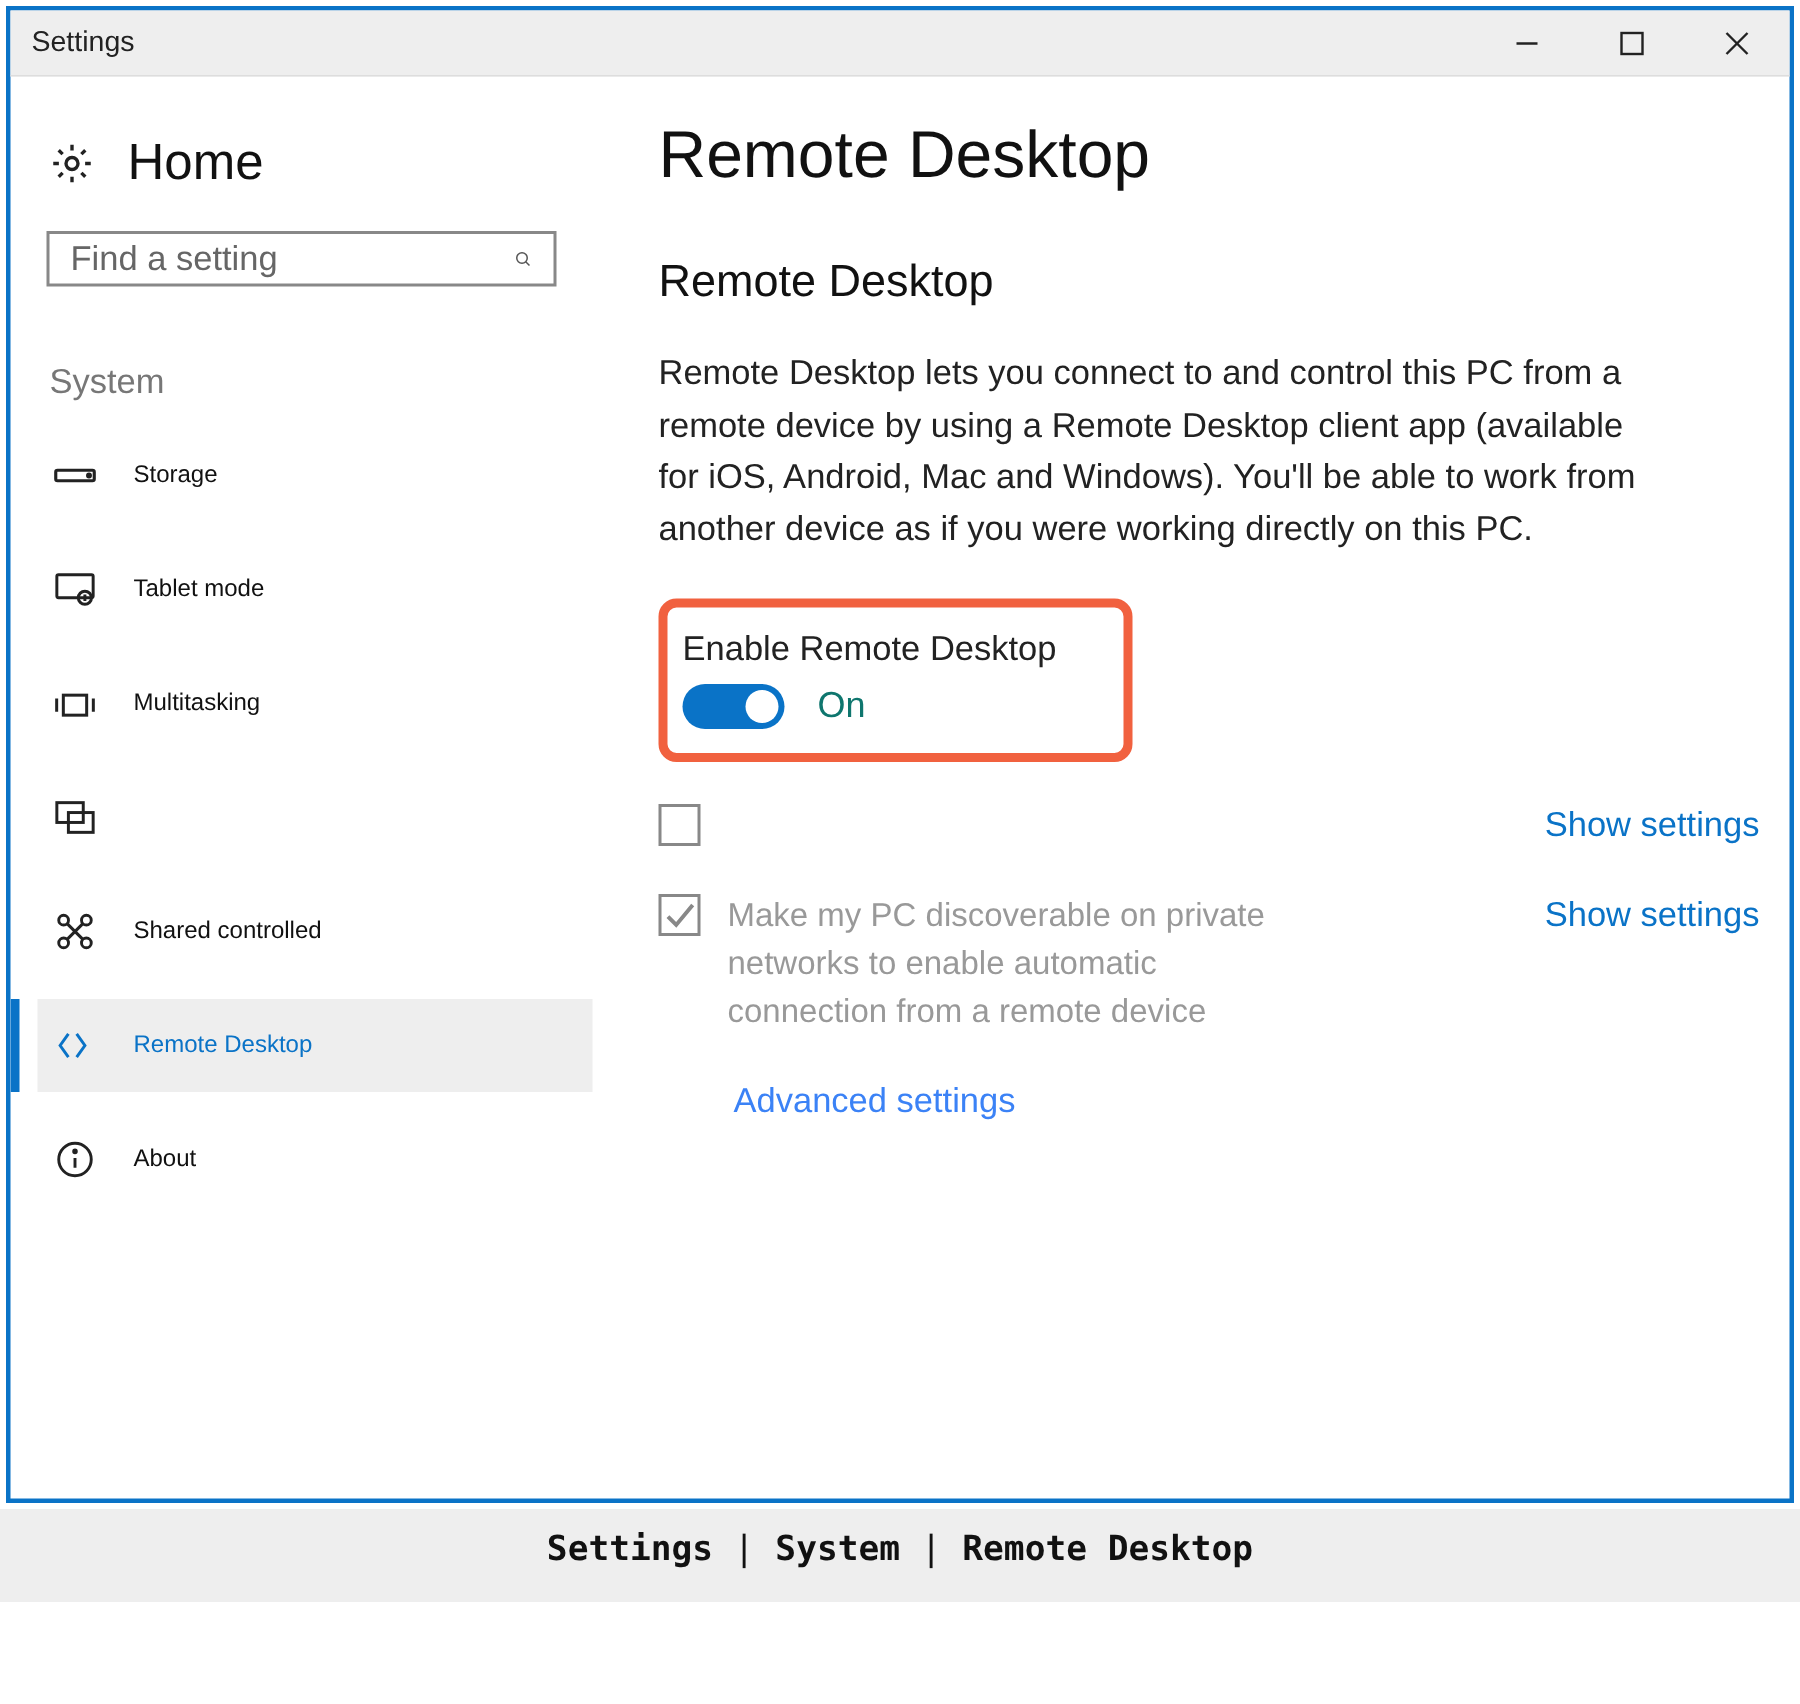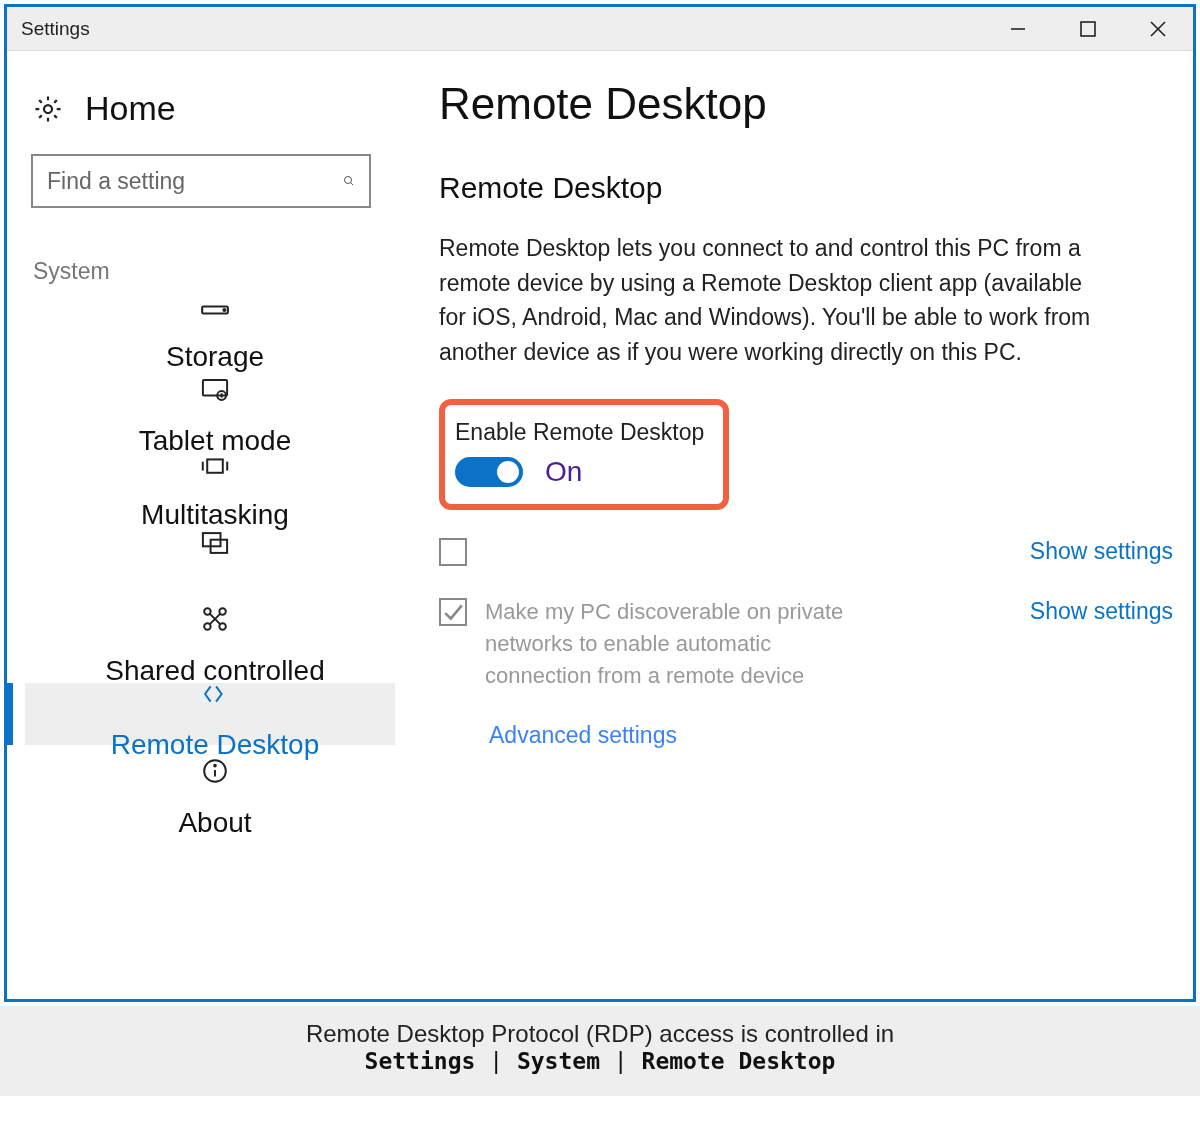--- a/index.html
+++ b/index.html
@@ -50,39 +50,39 @@
   }
   .home-row {
     display: flex; align-items: center; gap: 22px;
     padding: 0 0 26px 8px;
     font-size: 34px; color: #111;
     cursor: pointer;
   }
   .gear-icon { width: 30px; height: 30px; }
   .search-box {
     margin: 0 24px 50px 6px;
-    height: 54px;
+    height: 37px;
     border: 2px solid #888;
     display: flex; align-items: center; padding: 0 14px;
     color: #666;
     cursor: text;
   }
   .search-box input {
     flex: 1; border: none; outline: none; font-size: 23px; color: #333;
     background: transparent;
   }
   .search-box input::placeholder { color: #666; }
   .search-box .mag { width: 24px; height: 24px; stroke:#555; stroke-width:2; fill:none; }
   .section-label {
     font-size: 23px; color: #777; padding: 0 0 18px 8px;
   }
   .nav-item {
     display: flex; align-items: center; gap: 24px;
     height: 62px; padding-left: 10px; margin-bottom: 14px;
-    font-size: 28px; color: #111; cursor: pointer; flex-direction: column;
+    font-size: 16px; color: #111; cursor: pointer;
   }
   .nav-item.selected {
     background: #eeeeee;
     color: #0a73c7;
     position: relative;
   }
   .nav-item.selected::before {
     content: ""; position: absolute; left: -18px; top: 0; bottom: 0;
     width: 6px; background: #0a73c7;
   }
@@ -103,34 +103,34 @@
     font-size: 30px; font-weight: 400; color: #111; margin-bottom: 26px;
   }
   .desc {
     font-size: 23px; color: #222; line-height: 1.5; margin-bottom: 30px;
     max-width: 660px;
   }
   .highlight-box {
     border: 6px solid #f1613f;
     border-radius: 12px;
     padding: 14px 10px 16px 10px;
-    width: 290px;
+    width: 316px;
     margin-bottom: 26px;
   }
   .toggle-label { font-size: 23px; color:#222; margin-bottom: 10px; }
   .toggle-row { display:flex; align-items:center; gap:22px; }
   .toggle {
     width: 68px; height: 30px; background:#0a73c7; border-radius: 16px;
     position: relative; cursor: pointer;
   }
   .toggle .knob {
     position:absolute; right:4px; top:4px; width:22px; height:22px;
     background:#fff; border-radius:50%;
   }
-  .toggle-state { font-size:28px; color:#4c1d95; }
+  .toggle-state { font-size:24px; color:#0f766e; }
 
   .option-row {
     display:flex; align-items:flex-start; gap:18px;
     margin-bottom: 30px;
   }
   .checkbox {
     width:28px; height:28px; border:2px solid #888; flex:0 0 auto; margin-top:2px;
     display:flex; align-items:center; justify-content:center; cursor:pointer;
     color:#888;
   }
@@ -302,17 +302,16 @@
         <div class="opt-text">Make my PC discoverable on private networks to enable automatic connection from a remote device</div>
         <div class="show-link">Show settings</div>
       </div>
 
       <div class="advanced-link">Advanced settings</div>
     </div>
   </div>
 </div>
 
 <div class="caption">
-  <div class="line">Remote Desktop Protocol (RDP) access is controlled in</div>
   <div class="crumbs">
     <span>Settings</span><span class="sep"> | </span><span>System</span><span class="sep"> | </span><span>Remote Desktop</span>
   </div>
 </div>
 
 </body></html>

